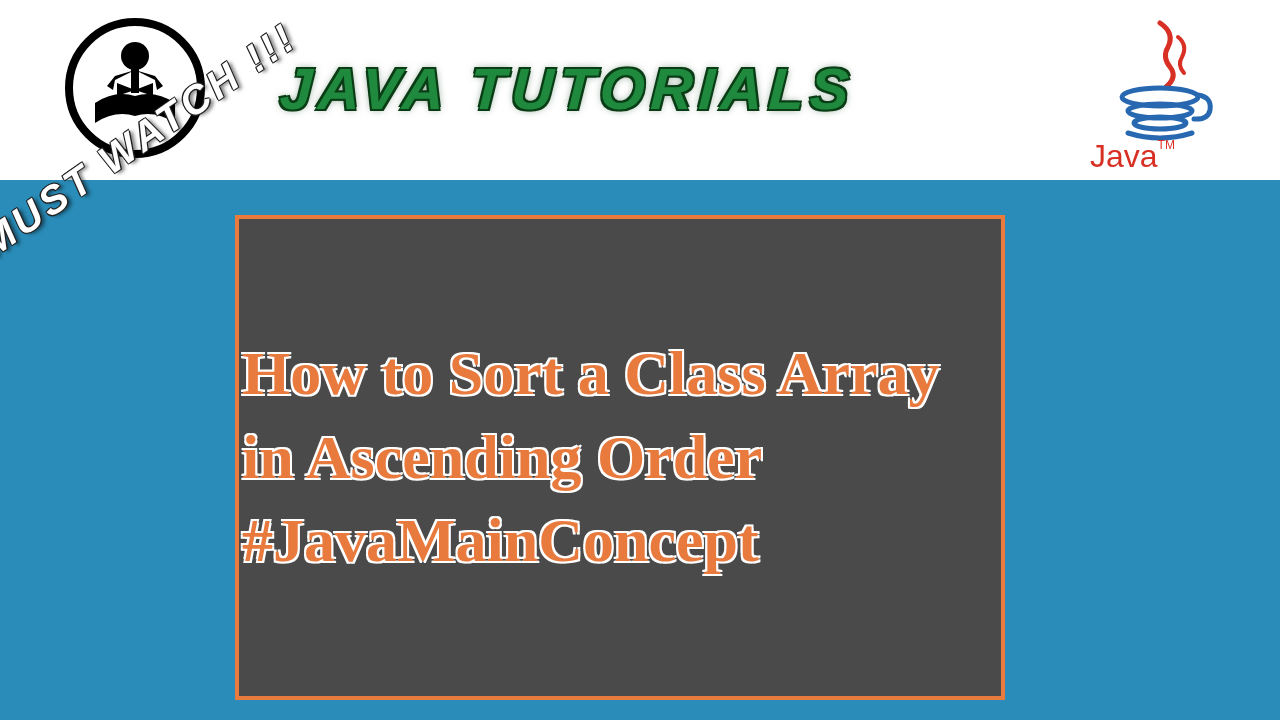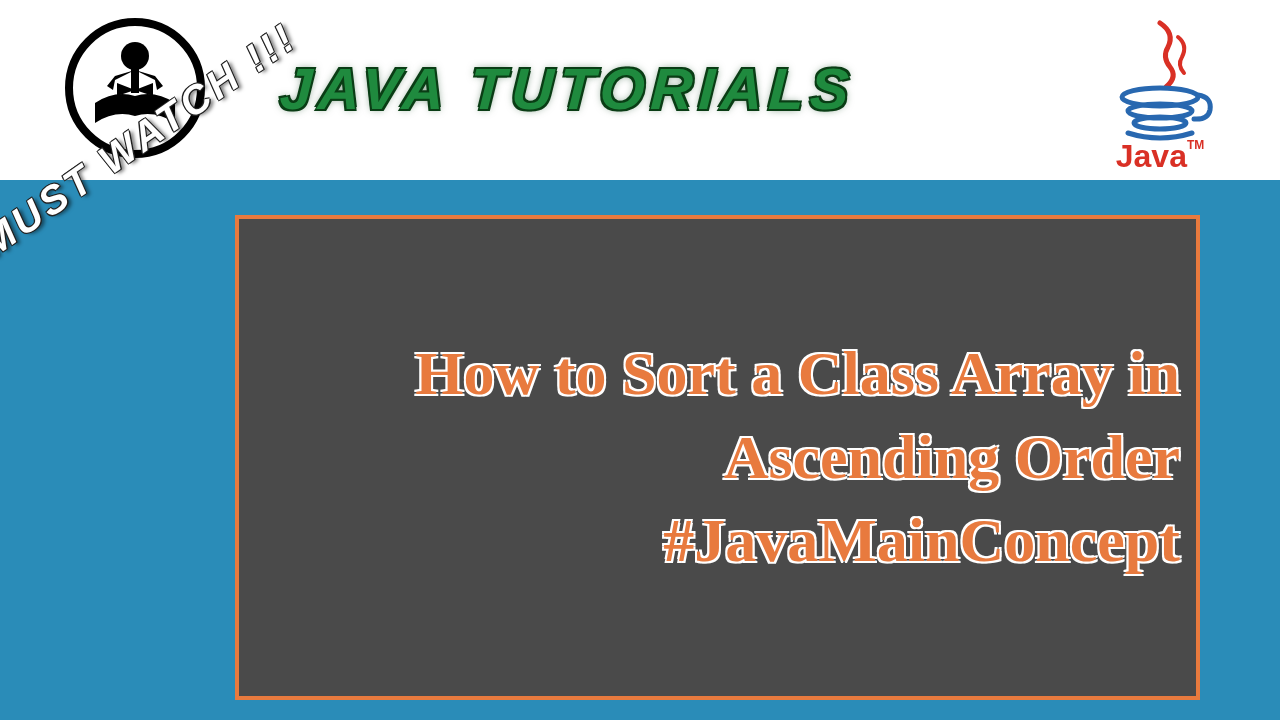--- a/index.html
+++ b/index.html
@@ -52,25 +52,25 @@
       right: 50px;
       top: 15px;
       width: 140px;
       height: 155px;
       text-align: center;
     }
     .java-logo-text {
       font-family: Arial, sans-serif;
       font-size: 32px;
       color: #d93025;
-      font-weight: bold;
+      font-weight: normal;
       position: absolute;
       bottom: -5px;
       width: 100%;
-      text-align: center;
+      text-align: left;
     }
     .lower {
       width: 100%;
       height: 540px;
       background: #2a8cb8;
       position: relative;
     }
     .must-watch {
       position: absolute;
       left: -15px;
@@ -87,29 +87,29 @@
         1px -1px 0 #222,
         -1px 1px 0 #222,
         1px 1px 0 #222,
         3px 3px 4px rgba(0,0,0,0.5);
       font-style: italic;
     }
     .content-box {
       position: absolute;
       left: 235px;
       top: 35px;
-      width: 965px;
+      width: 770px;
       height: 485px;
       background: #4a4a4a;
       border: 4px solid #e87a3e;
       display: flex;
       align-items: center;
       justify-content: center;
-      text-align: right;
-      padding: 16px;
+      text-align: left;
+      padding: 3px;
     }
     .content-text {
       color: #e87a3e;
       font-size: 62px;
       font-weight: bold;
       font-family: Georgia, 'Times New Roman', serif;
       line-height: 1.35;
       text-shadow: 
         -2px -2px 0 #fff,
         2px -2px 0 #fff,

